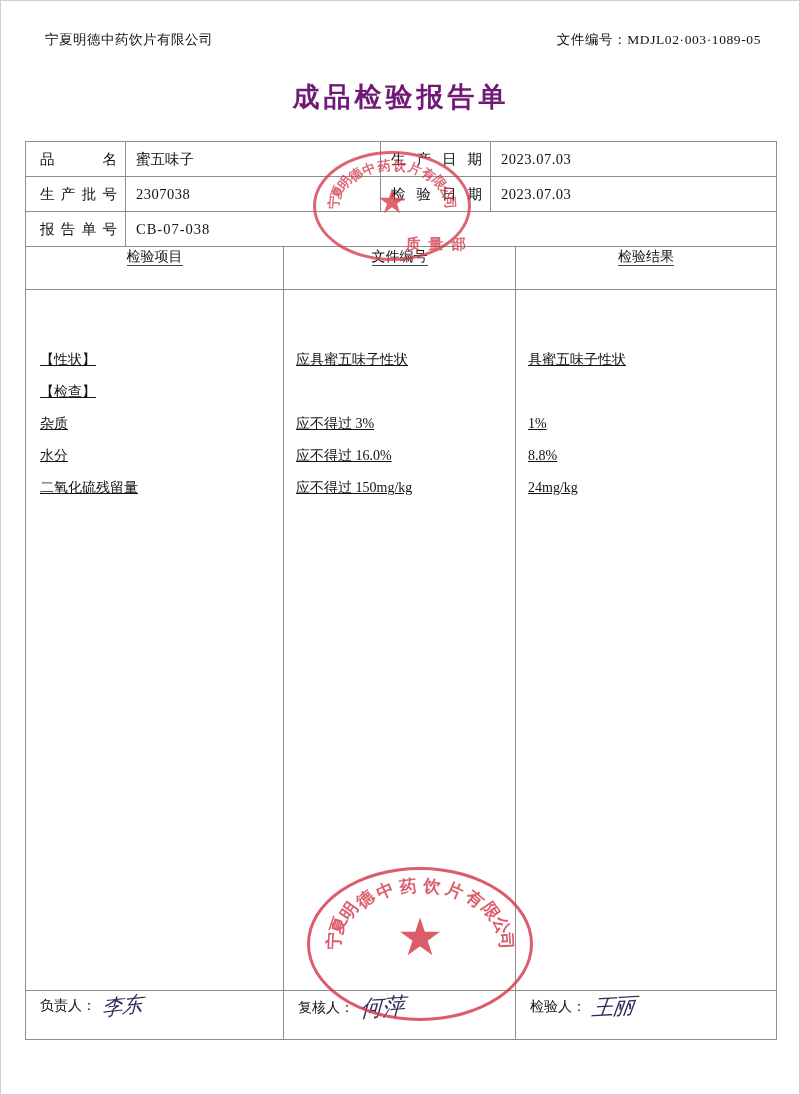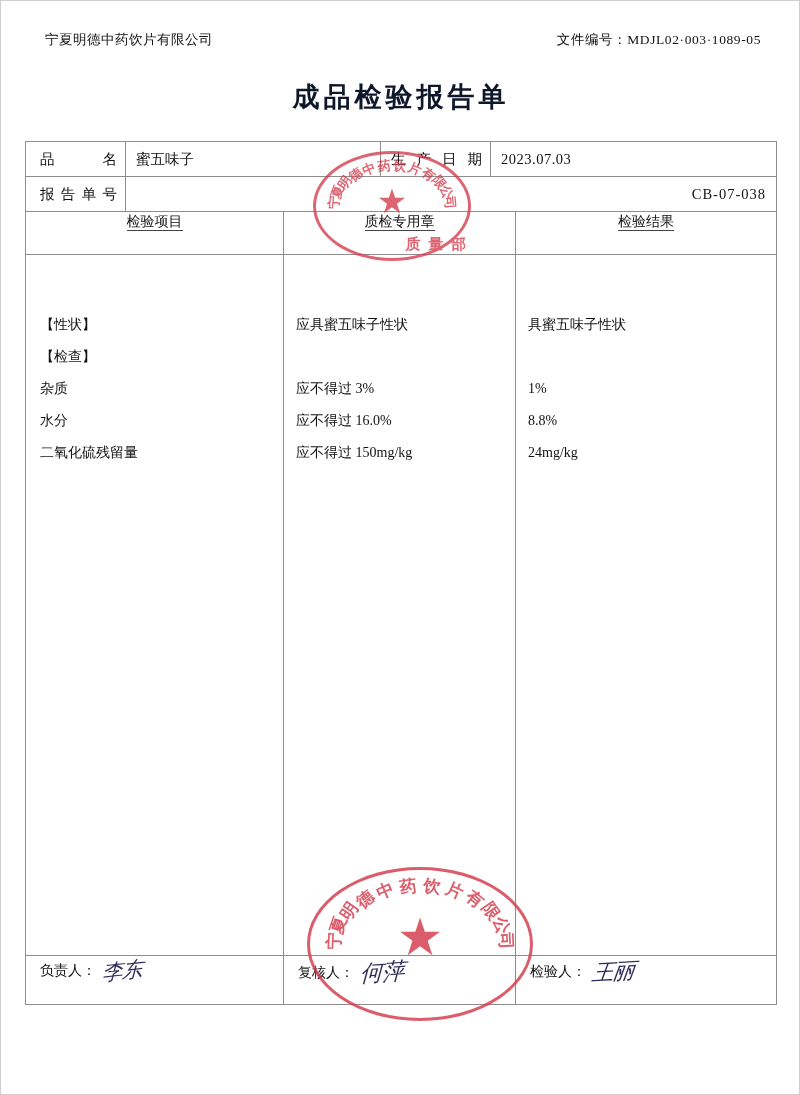--- a/index.html
+++ b/index.html
@@ -41,21 +41,21 @@
     font-family: "Liberation Serif", serif;
     letter-spacing: 0.6px;
     padding-right: 8px;
   }
   .title {
     text-align: center;
     font-size: 27px;
     font-weight: bold;
     letter-spacing: 4px;
     margin: 22px 0 26px 0;
-    color: #0f172a;
+    color: #701a75;
   }
   table.info {
     border-collapse: collapse;
     width: 100%;
     table-layout: fixed;
   }
   table.info td {
     border: 1px solid #8d8d8d;
     height: 34px;
     font-size: 14.5px;
@@ -81,21 +81,21 @@
     white-space: nowrap;
   }
   .reportno-label {
     width: 86px;
     text-align: justify;
     text-align-last: justify;
     padding: 0 8px 0 14px !important;
     white-space: nowrap;
   }
   .reportno-val {
-    text-align: right;
+    text-align: left;
     font-family: "Liberation Serif", serif;
     letter-spacing: 1px;
   }
   .num {
     font-family: "Liberation Serif", serif;
     letter-spacing: 0.5px;
   }
 
   
   table.results {
@@ -127,20 +127,21 @@
   }
   .rows {
     padding-top: 22px;
   }
   .rowline {
     height: 32px;
     line-height: 32px;
     padding-left: 14px;
     white-space: nowrap;
     overflow: hidden;
+    text-decoration: underline;
   }
   .c2 .rowline { padding-left: 12px; }
   .c3 .rowline { padding-left: 12px; }
   .spacer { height: 32px; }
 
   .concl {
     height: 34px;
     line-height: 34px;
     padding-left: 28px;
     font-size: 14.5px;
@@ -249,36 +250,42 @@
         <col>
       </colgroup>
       <tbody>
         <tr>
           <td class="lbl">品　　名</td>
           <td class="val">蜜五味子</td>
           <td class="lbl2">生产日期</td>
           <td class="val num">2023.07.03</td>
         </tr>
         <tr>
+          <td class="lbl">生产批号</td>
+          <td class="val num">2307038</td>
+          <td class="lbl2">检验日期</td>
+          <td class="val num">2023.07.03</td>
+        </tr>
+        <tr>
           <td class="reportno-label">报告单号</td>
           <td class="reportno-val" colspan="3">CB-07-038</td>
         </tr>
       </tbody>
     </table>
 
     <table class="results">
       <colgroup>
         <col style="width:258px">
         <col style="width:232px">
         <col>
       </colgroup>
       <tbody>
         <tr class="rhead">
           <td><span>检验项目</span></td>
-          <td><span>质检专用章</span></td>
+          <td><span>文件编号</span></td>
           <td><span>检验结果</span></td>
         </tr>
         <tr>
           <td class="body-cell c1">
             <div class="rows">
               <div class="spacer"></div>
               <div class="rowline">【性状】</div>
               <div class="rowline">【检查】</div>
               <div class="rowline">杂质</div>
               <div class="rowline">水分</div>

